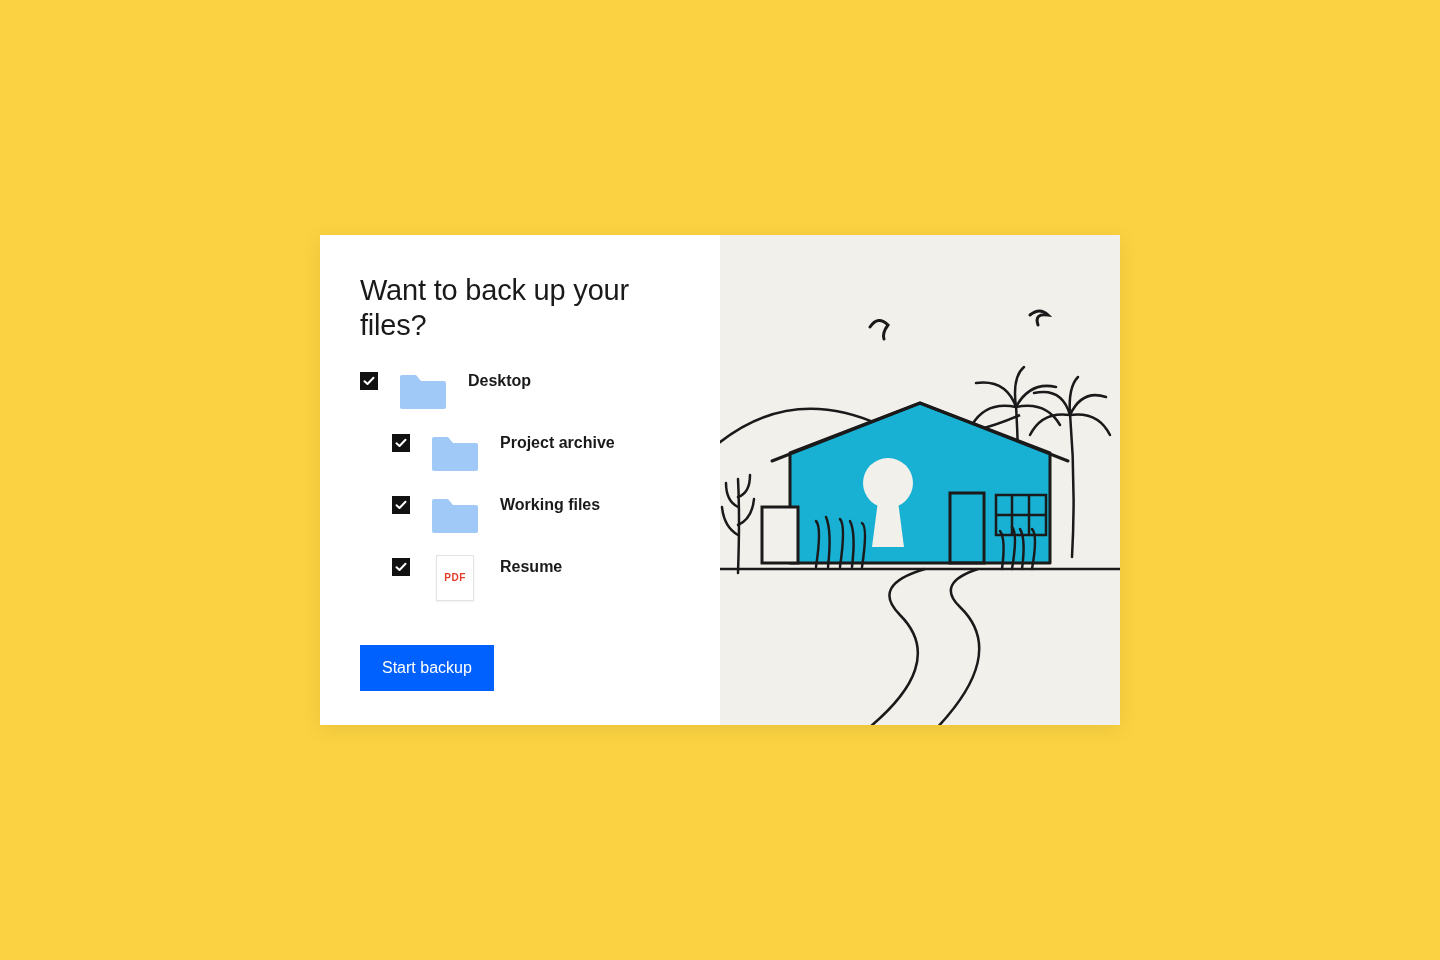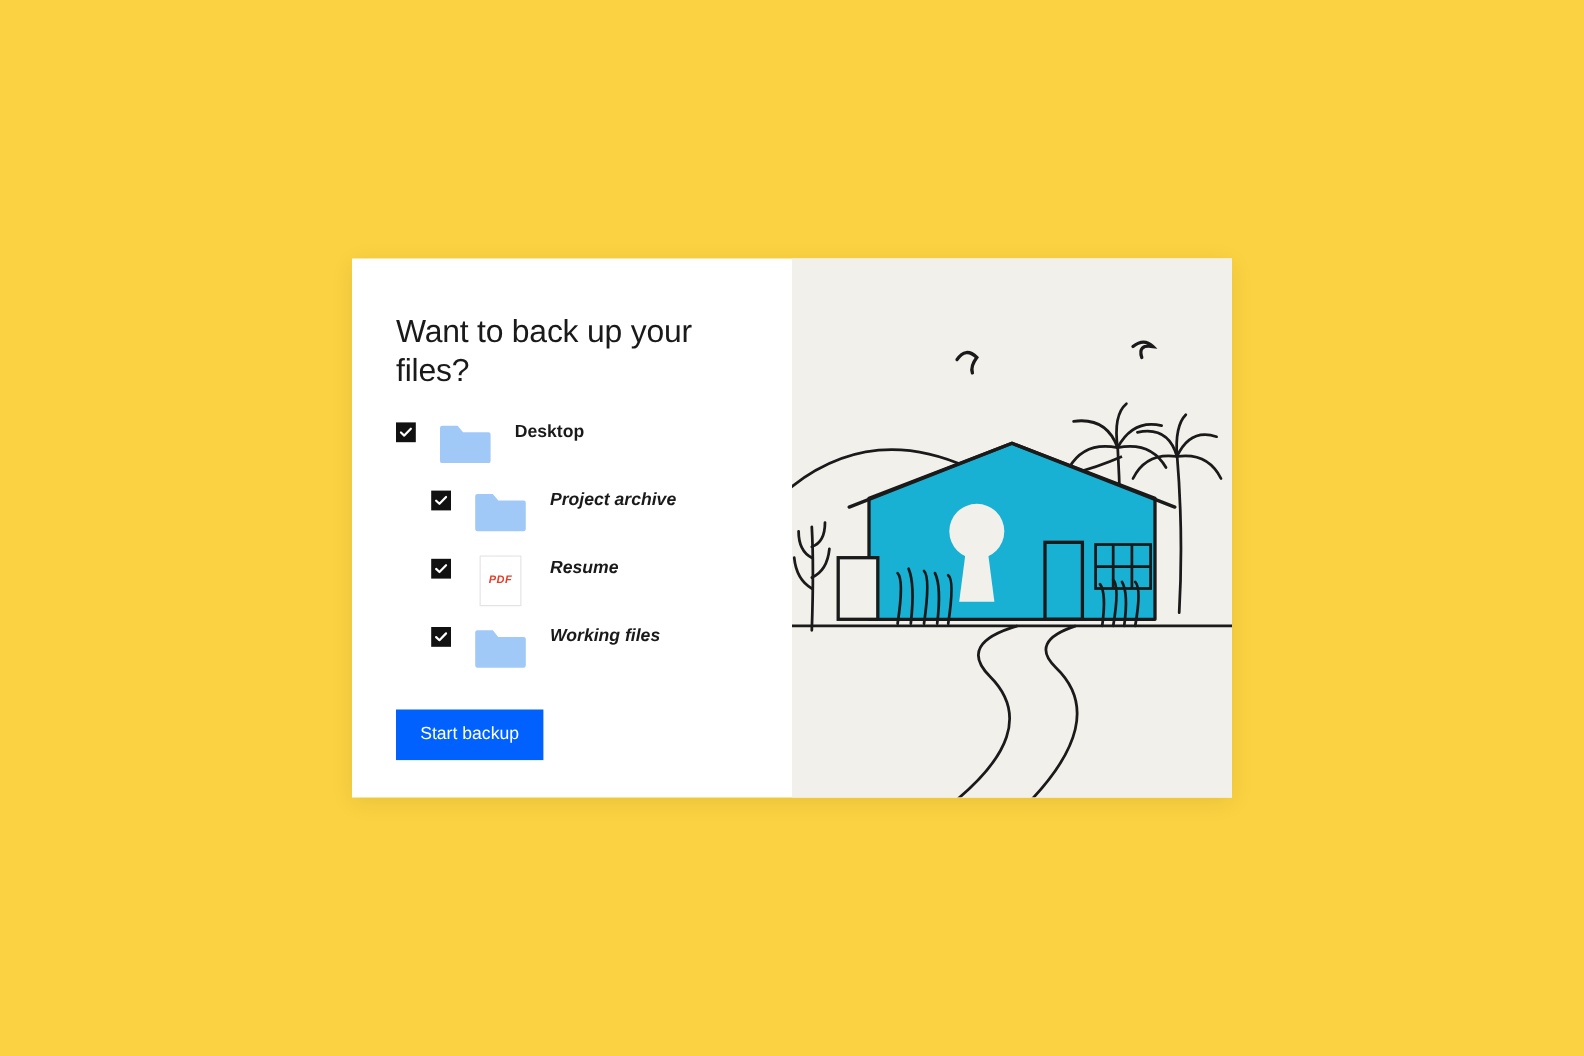--- a/index.html
+++ b/index.html
@@ -33,37 +33,36 @@
     width: 50%;
     background: #f2f0eb;
     position: relative;
     overflow: hidden;
   }
   .title {
     font-size: 29px;
     line-height: 1.22;
     color: #1a1a1a;
     font-weight: 400;
-    margin: 12px 0 28px 0;
+    margin: 0 0 28px 0;
     letter-spacing: -0.2px;
   }
   .list {
     display: flex;
     flex-direction: column;
     gap: 22px;
     flex: 1;
   }
   .row {
     display: flex;
     align-items: flex-start;
     gap: 20px;
   }
   .row.indent {
     padding-left: 32px;
-    font-style: italic;
   }
   .checkbox {
     width: 18px;
     height: 18px;
     background: #111111;
     display: flex;
     align-items: center;
     justify-content: center;
     flex-shrink: 0;
   }
@@ -147,37 +146,37 @@
         <span class="label">Project archive</span>
       </div>
 
       <div class="row indent">
         <span class="checkbox">
           <svg width="12" height="12" viewBox="0 0 12 12">
               <path d="M1.5 6.2 L4.5 9 L10.5 2.8" stroke="#ffffff" stroke-width="2" fill="none" stroke-linecap="round" stroke-linejoin="round"></path>
             </svg>
         </span>
         <span class="icon-holder">
-          <span class="pdf-file">PDF</span>
-        </span>
-        <span class="label">Resume</span>
-      </div>
-
-      <div class="row indent">
-        <span class="checkbox">
-          <svg width="12" height="12" viewBox="0 0 12 12">
-              <path d="M1.5 6.2 L4.5 9 L10.5 2.8" stroke="#ffffff" stroke-width="2" fill="none" stroke-linecap="round" stroke-linejoin="round"></path>
-            </svg>
-        </span>
-        <span class="icon-holder">
           <svg width="50" height="40" viewBox="0 0 50 40">
               <path d="M2 9 L2 5 Q2 3 4 3 L18 3 L23 9 L46 9 Q48 9 48 11 L48 35 Q48 37 46 37 L4 37 Q2 37 2 35 Z" fill="#a1c9f7"></path>
             </svg>
         </span>
         <span class="label">Working files</span>
+      </div>
+
+      <div class="row indent">
+        <span class="checkbox">
+          <svg width="12" height="12" viewBox="0 0 12 12">
+              <path d="M1.5 6.2 L4.5 9 L10.5 2.8" stroke="#ffffff" stroke-width="2" fill="none" stroke-linecap="round" stroke-linejoin="round"></path>
+            </svg>
+        </span>
+        <span class="icon-holder">
+          <span class="pdf-file">PDF</span>
+        </span>
+        <span class="label">Resume</span>
       </div>
 
     </div>
 
     <button class="cta">Start backup</button>
   </div>
 
   <div class="right">
     <svg class="illustration" viewBox="0 0 400 490" preserveAspectRatio="xMidYMid slice">
       <rect width="400" height="490" fill="#f2f0eb"></rect>

